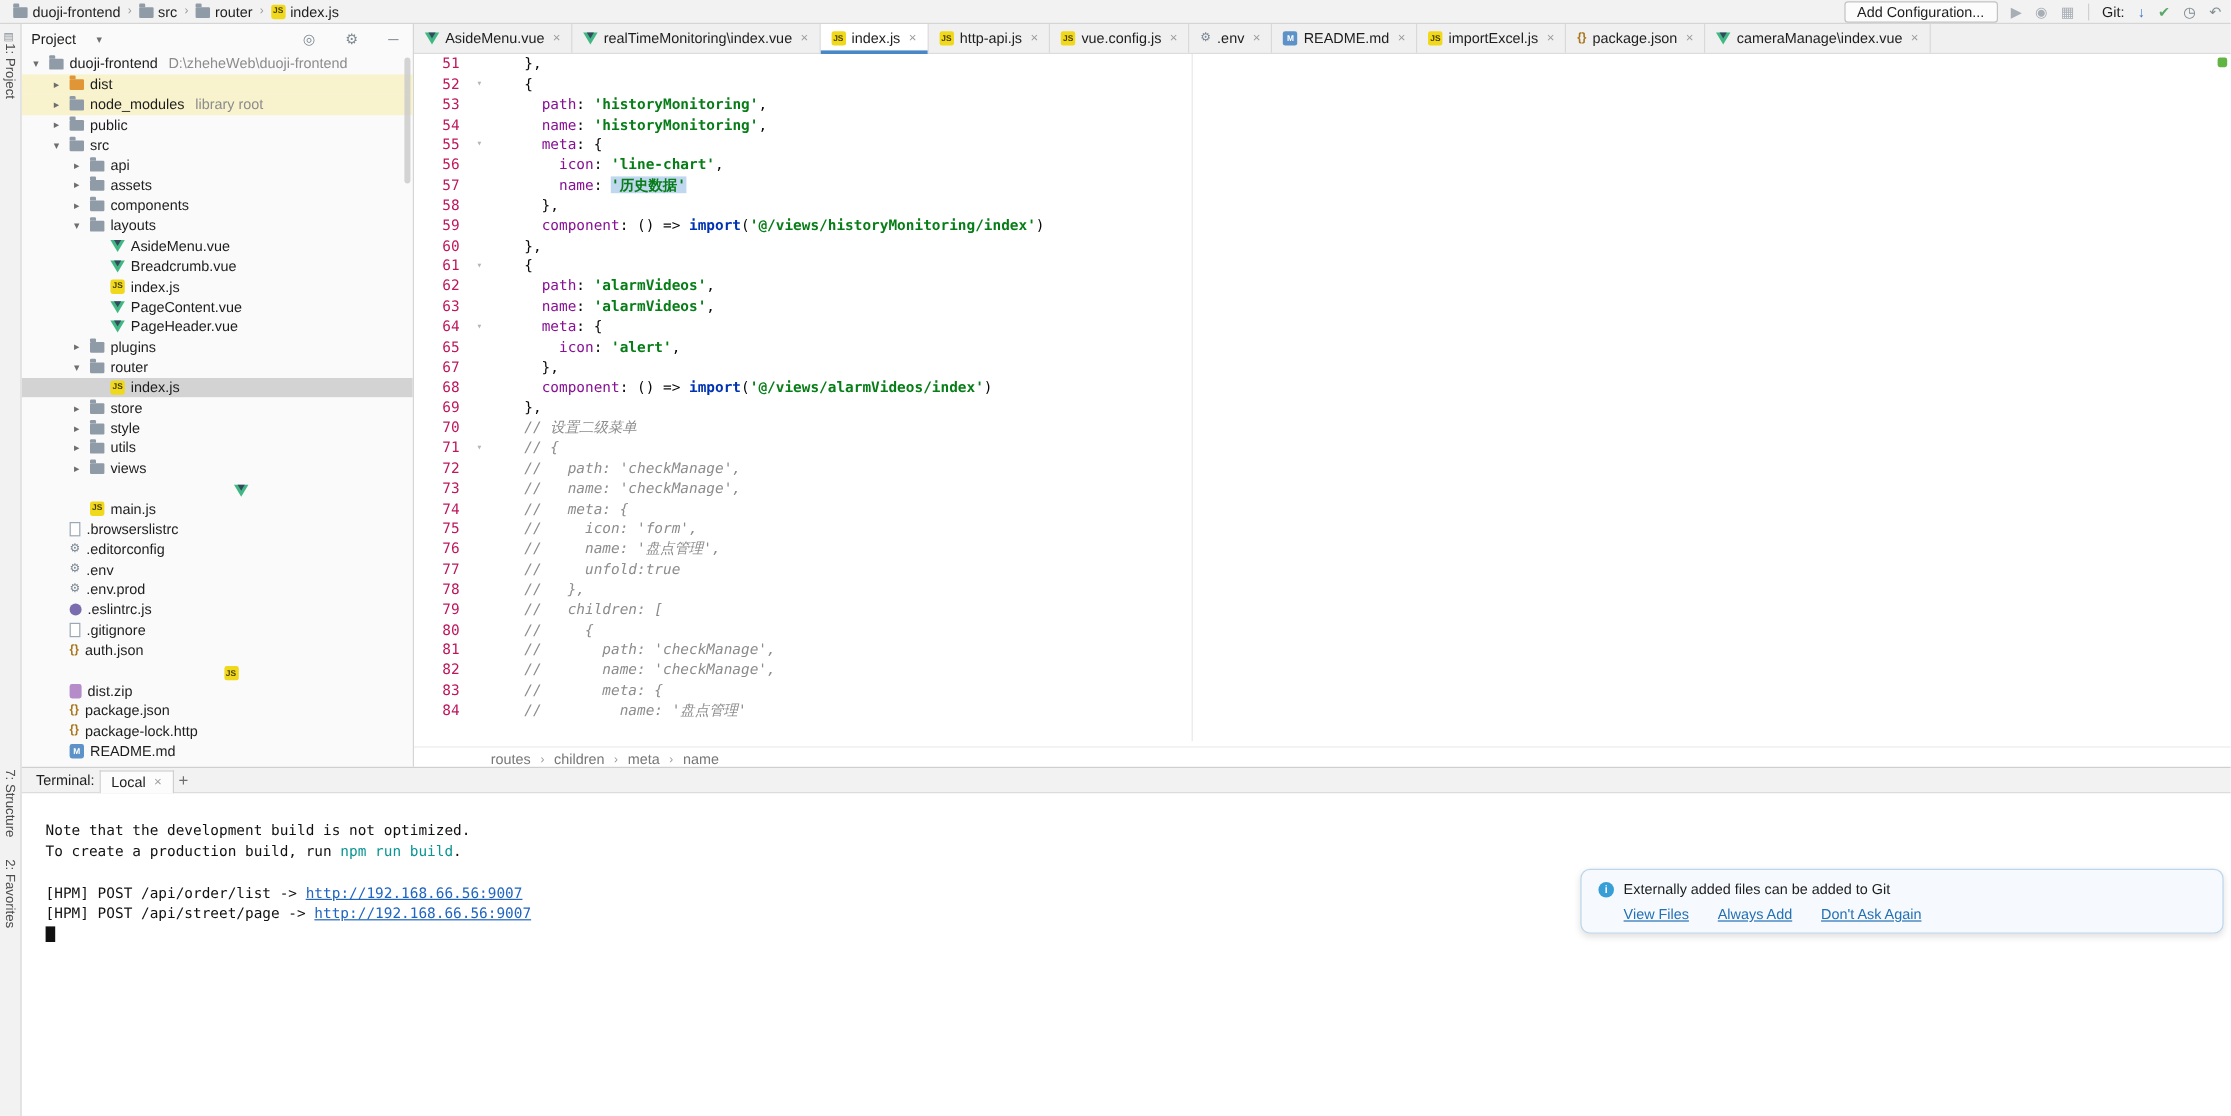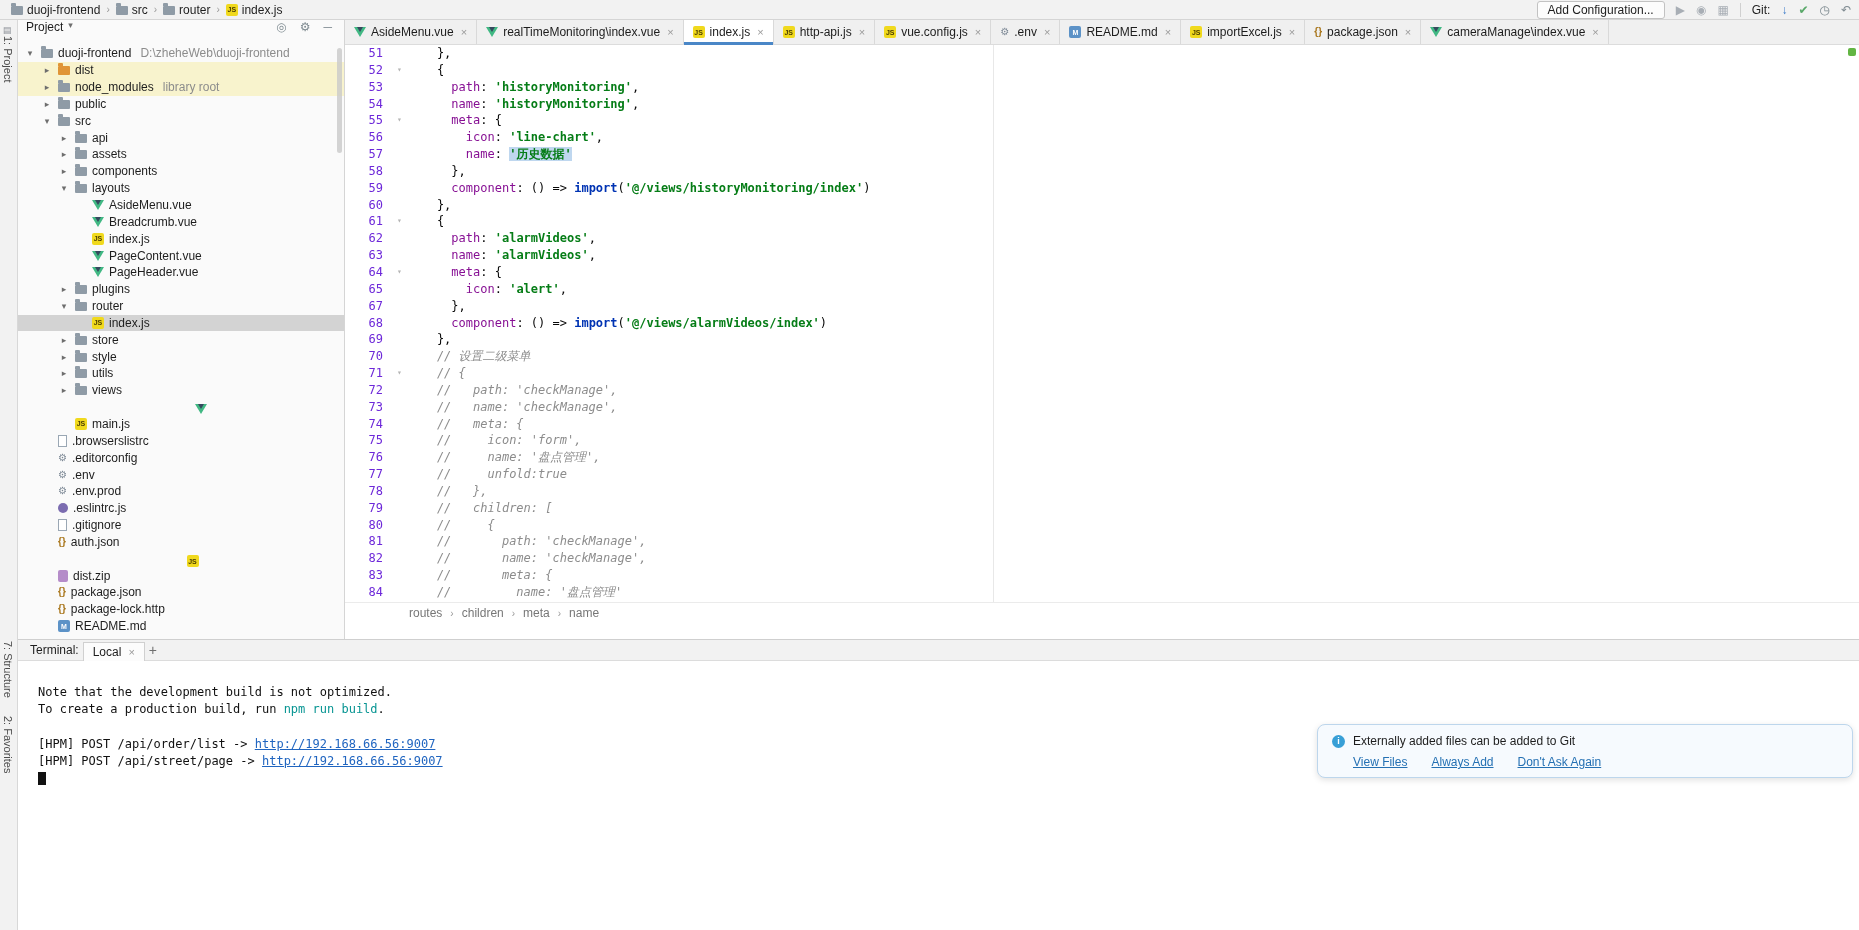--- a/index.html
+++ b/index.html
@@ -17,21 +17,21 @@
   .tb-sep{width:1px;height:14px;background:#d0d0d0}
   .muted{color:#a8aeb5}
 
   
   .stripe{position:absolute;left:0;top:20px;bottom:0;width:18px;background:#f2f2f2;border-right:1px solid #d8d8d8;z-index:4}
   .stripe-ico{position:absolute;left:3px;top:5px;font-size:9px;color:#8b9096}
   .stripe-label{position:absolute;left:2px;writing-mode:vertical-lr;font-size:11px;color:#4c4c4c;white-space:nowrap}
 
   
   .project{position:absolute;left:18px;top:20px;width:327px;height:619px;background:#fafafa;border-right:1px solid #d5d5d5;overflow:hidden}
-  .pp-head{height:25px;display:flex;padding:0 8px;gap:5px}
+  .pp-head{height:25px;display:flex;align-items:center;padding:0 8px;gap:17px}
   .pp-title{font-size:12px;color:#1d1d1d}
   .pp-caret{color:#6e6e6e;font-size:9px}
   .pp-spacer{flex:1}
   .pp-ico{color:#7f8b91;font-size:12px;padding:0 4px}
   .tree-scroll{position:absolute;right:2px;top:28px;width:5px;height:105px;background:#c9c9c9;border-radius:3px;opacity:.8}
   .tree-row{height:16.85px;display:flex;align-items:center;gap:5px;white-space:nowrap;overflow:hidden}
   .tree-row.bg-yellow{background:#f8f3cd}
   .tree-row.selected{background:#d3d3d3}
   .chev{width:12px;text-align:center;color:#6e6e6e;font-size:9px;flex:none}
   .tree-label{font-size:12px;color:#1d1d1d}
@@ -55,33 +55,33 @@
   .tabs{position:absolute;left:345px;top:20px;right:0;height:25px;background:#f0f0f0;display:flex;border-bottom:1px solid #dcdcdc;z-index:3}
   .tab{display:flex;align-items:center;gap:5px;padding:0 9px;border-right:1px solid #d9d9d9;font-size:12px;position:relative;white-space:nowrap}
   .tab.active{background:#fff}
   .tab.active::after{content:"";position:absolute;left:0;right:0;bottom:-1px;height:3px;background:#4a87c7}
   .tab-close{color:#9a9a9a;font-size:11px;margin-left:2px}
 
   
   .editor{position:absolute;left:345px;top:45px;right:0;height:573px;background:#fff;overflow:hidden}
   .guide{position:absolute;left:648px;top:0;bottom:0;width:1px;background:#e8e8e8}
   .code-line{display:flex;height:16.85px;line-height:16.85px;font-family:"DejaVu Sans Mono",monospace;font-size:12px;white-space:pre}
-  .lnum{width:46px;text-align:right;padding-right:8px;color:#6d28d9;flex:none}
+  .lnum{width:46px;text-align:right;padding-right:8px;color:#be185d;flex:none}
   .fold{width:17px;color:#b5b5b5;font-size:8px;text-align:center;flex:none}
   .tk-p{color:#080808}
   .tk-k{color:#0033b3;font-weight:bold}
   .tk-pr{color:#871094}
   .tk-s{color:#067d17;font-weight:bold}
   .tk-sh{color:#067d17;font-weight:bold;background:#bfd7ef}
   .tk-c{color:#8c8c8c;font-style:italic}
   .annotation{position:absolute;left:336px;top:438px;color:#e8333a;font-size:17px;white-space:nowrap;z-index:2}
   .scroll-mark{position:absolute;right:3px;top:3px;width:8px;height:8px;background:#62b543;border-radius:2px}
 
   
-  .ed-bc{position:absolute;left:345px;top:602px;right:0;height:21px;background:#fff;border-top:1px solid #ebebeb;display:flex;align-items:center;padding-left:64px;gap:7px;color:#777}
+  .ed-bc{position:absolute;left:345px;top:622px;right:0;height:21px;background:#fff;border-top:1px solid #ebebeb;display:flex;align-items:center;padding-left:64px;gap:7px;color:#777}
   .ed-bc .crumb-sep{font-size:10px;color:#9a9a9a}
 
   
   .term-head{position:absolute;left:18px;top:639px;right:0;height:22px;background:#f2f2f2;border-top:1px solid #cfcfcf;border-bottom:1px solid #dcdcdc;display:flex;align-items:center;padding-left:12px;gap:4px;z-index:3}
   .term-title{color:#1d1d1d}
   .term-tab{display:flex;align-items:center;gap:7px;background:#fcfcfc;border:1px solid #d0d0d0;border-bottom:none;padding:2px 9px;margin-top:3px}
   .term-close{color:#9a9a9a;font-size:11px}
   .term-plus{color:#6e6e6e;font-size:14px}
   .term-body{position:absolute;left:18px;top:662px;right:0;bottom:0;background:#fff;padding:22px 0 0 20px;font-family:"DejaVu Sans Mono",monospace;font-size:12px;line-height:17.2px}
   .t-line{white-space:pre}

